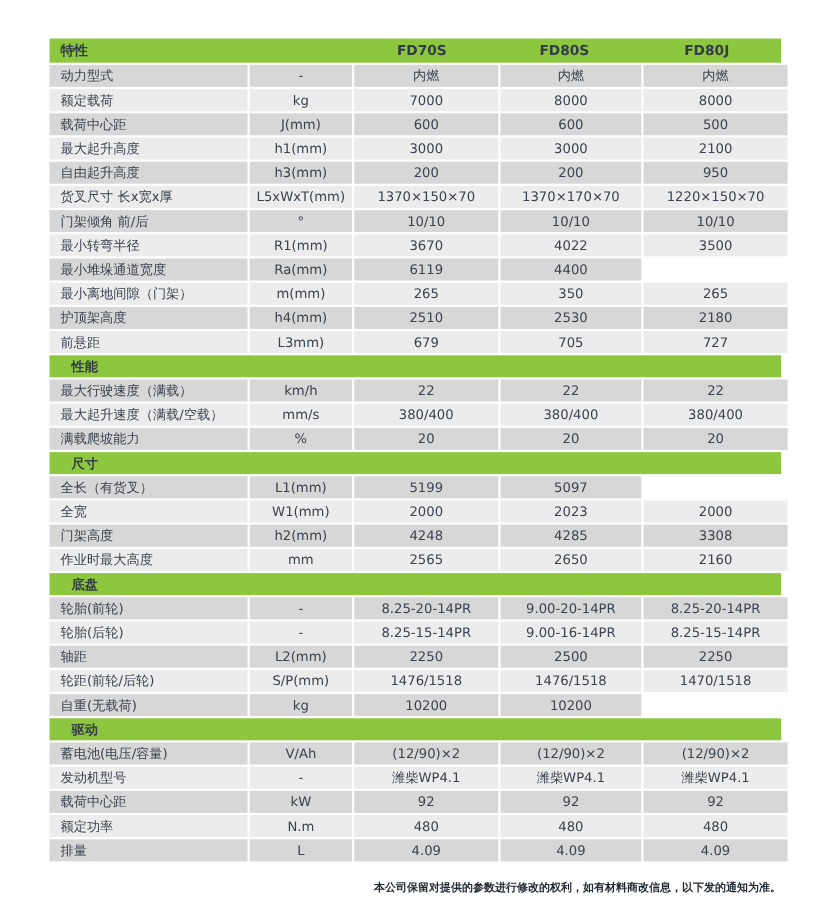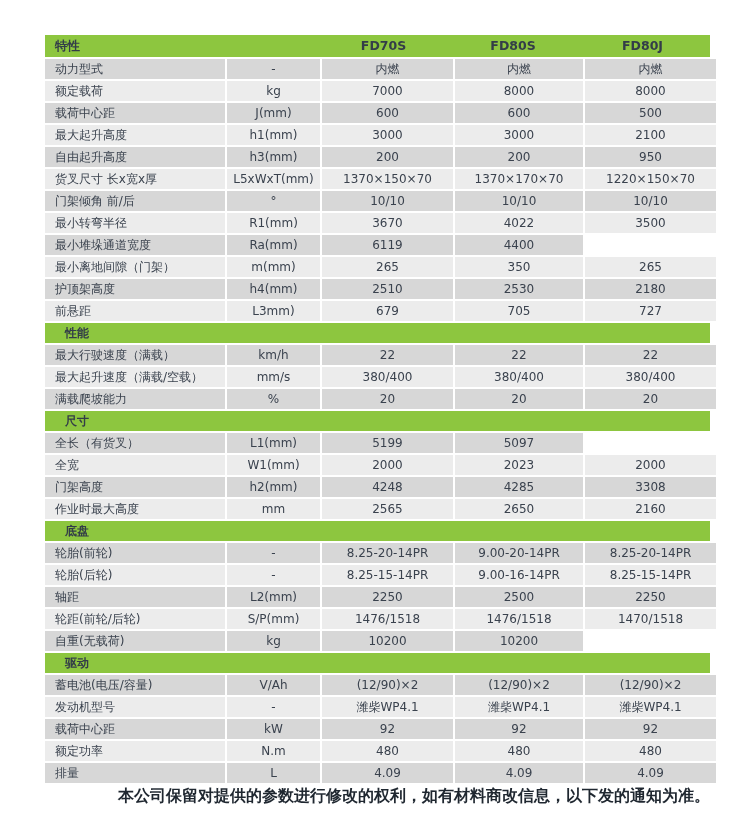--- a/index.html
+++ b/index.html
@@ -43,23 +43,23 @@
   }
   .section-band{
     background:var(--green);
     height:20px;line-height:20px;
     font-weight:bold;font-size:12px;color:#333d48;
     padding-left:20px;
     margin-bottom:2px;
   }
   .footer-note{
     width:665px;
-    margin-top:3px;
+    margin-top:17px;
     text-align:right;
-    font-size:16px;
+    font-size:10px;
     font-weight:bold;
     color:#1f2730;
   }
 </style>
 </head>
 <body>
 
 <div class="page">
   <div class="spec-table">
 

